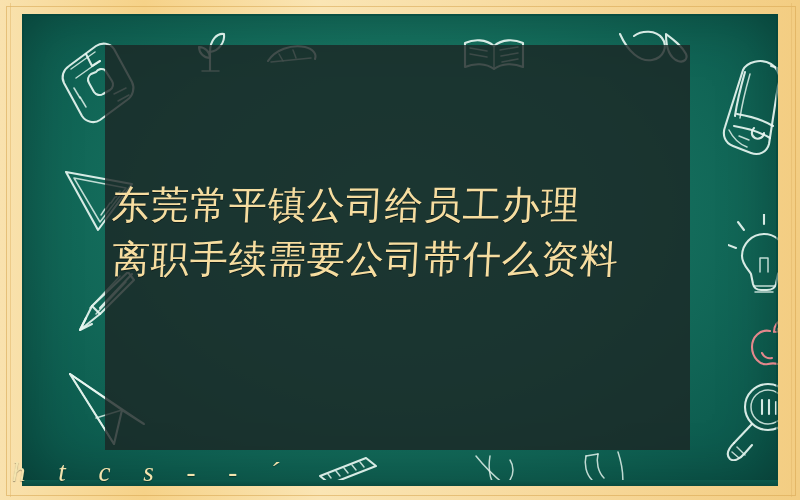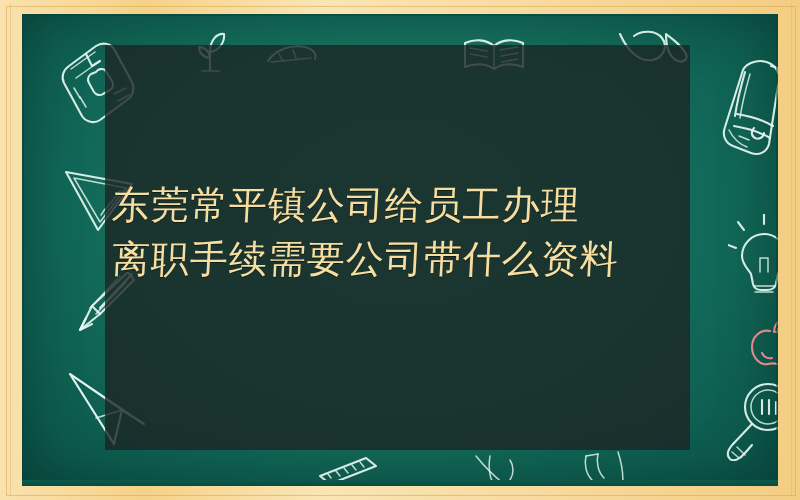--- a/index.html
+++ b/index.html
@@ -276,14 +276,15 @@
     <div class="board-bottom-rail"></div>
   </div>
 
   <div class="overlay"></div>
 
   <div class="headline">
     <span class="ln">东莞常平镇公司给员工办理</span>
     <span class="ln">离职手续需要公司带什么资料</span>
   </div>
 
+  <div class="bottom-letters">h t c s - - ´</div>
 
 </div>
 
 </body></html>

